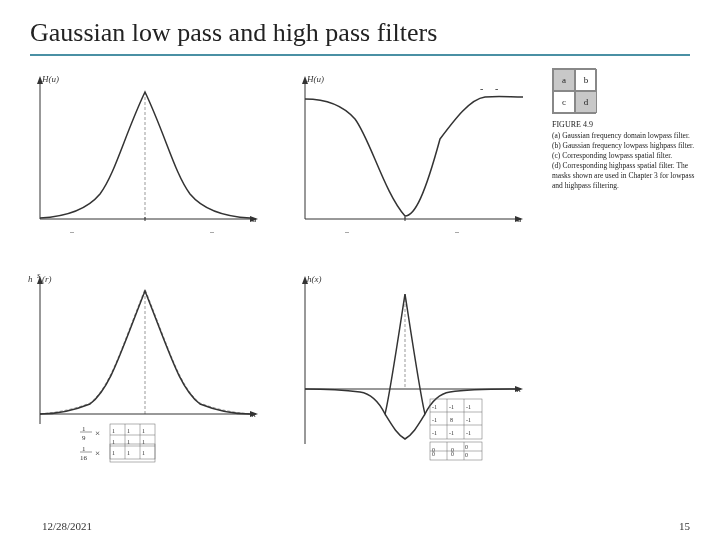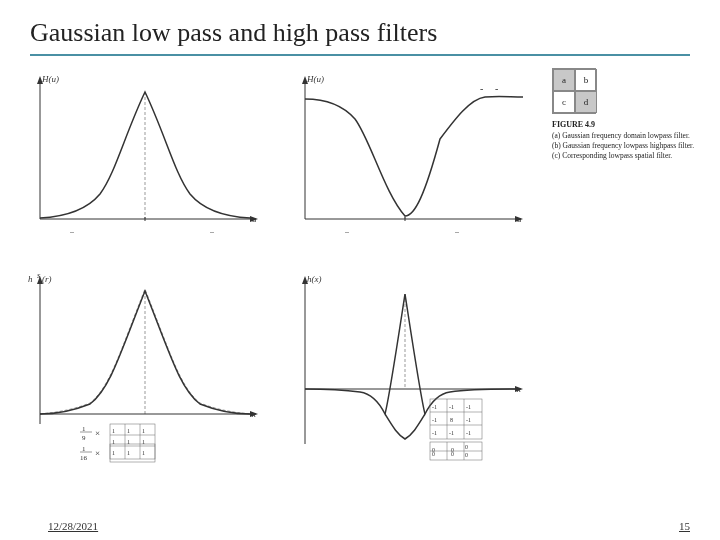--- a/index.html
+++ b/index.html
@@ -92,35 +92,34 @@
     }
 
     .figure-caption {
       font-size: 7.5px;
       color: #222;
       line-height: 1.35;
       margin-top: 2px;
     }
 
     .figure-caption .fig-label {
-      font-weight: bold;
+      font-weight: normal;
       font-size: 8px;
     }
 
     .footer {
       position: absolute;
       bottom: 8px;
-      left: 18px;
+      left: 12px;
       right: 0;
       display: flex;
       justify-content: space-between;
       padding: 0 30px;
       font-size: 11px;
       color: #333;
-      text-decoration: underline;
     }
 
     .axis-label {
       font-size: 9px;
       font-style: italic;
       fill: #333;
     }
 
     .graph-label {
       font-size: 9px;
@@ -303,20 +302,21 @@
       <div class="legend-cell">b</div>
       <div class="legend-cell">c</div>
       <div class="legend-cell filled">d</div>
     </div>
 
     <div class="figure-caption">
       <span class="fig-label">FIGURE 4.9</span><br>
       <span>(a) Gaussian frequency domain lowpass filter.</span><br>
       <span>(b) Gaussian frequency lowpass highpass filter.</span><br>
       <span>(c) Corresponding lowpass spatial filter.</span><br>
+      <span>(d) Corresponding highpass spatial filter. The masks shown are used in Chapter 3 for lowpass and highpass filtering.</span>
     </div>
   </div>
 
 </div>
 
 <div class="footer">
   <span>12/28/2021</span>
   <span>15</span>
 </div>
 

